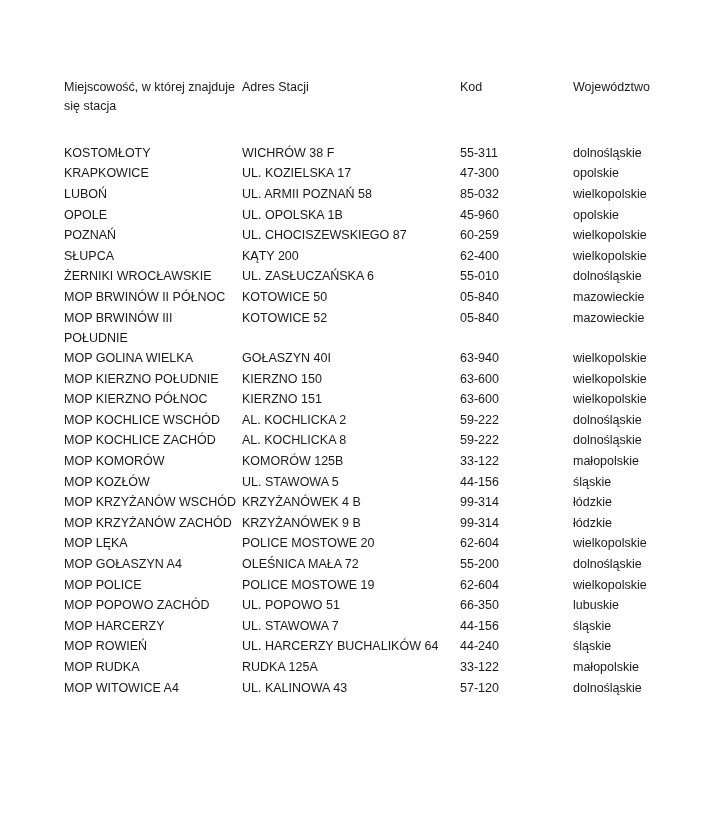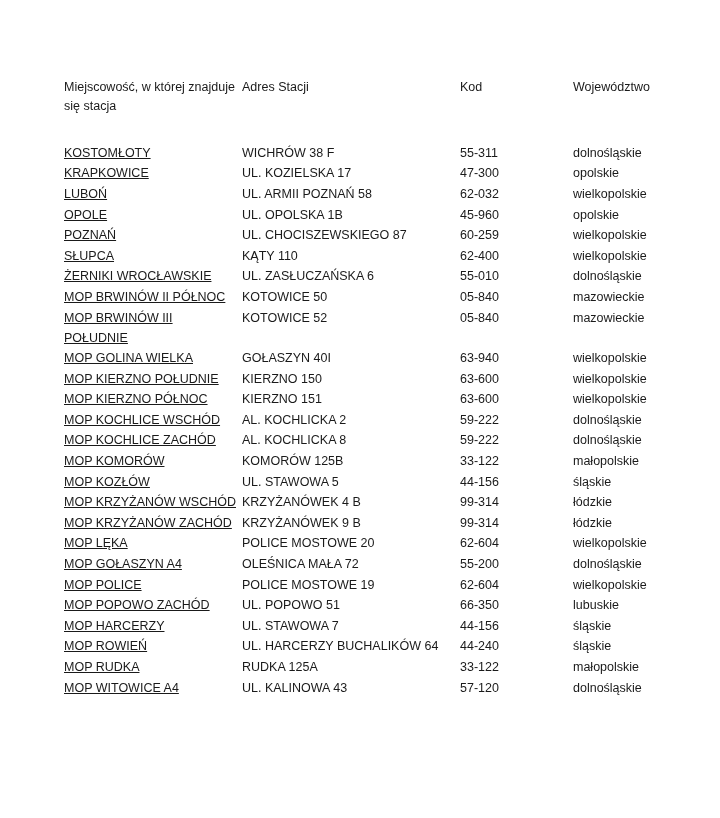--- a/index.html
+++ b/index.html
@@ -46,21 +46,21 @@
   col.c-addr   { width: 218px; }
   col.c-code   { width: 113px; }
   col.c-voiv   { width: 150px; }
 
   thead tr.header-row th {
     padding-bottom: 26px;
   }
   tbody tr td {
     height: 20.6px;
   }
-  .town-cell { padding-right: 8px; text-decoration: underline; }
+  .town-cell { padding-right: 8px; }
 </style>
 </head>
 <body>
 
 <div class="page">
   <table class="station-table">
     <colgroup>
       <col class="c-town">
       <col class="c-addr">
       <col class="c-code">
@@ -83,38 +83,38 @@
         </tr>
         <tr>
           <td class="town-cell">KRAPKOWICE</td>
           <td>UL. KOZIELSKA 17</td>
           <td>47-300</td>
           <td>opolskie</td>
         </tr>
         <tr>
           <td class="town-cell">LUBOŃ</td>
           <td>UL. ARMII POZNAŃ 58</td>
-          <td>62-032</td>
+          <td>85-032</td>
           <td>wielkopolskie</td>
         </tr>
         <tr>
           <td class="town-cell">OPOLE</td>
           <td>UL. OPOLSKA 1B</td>
           <td>45-960</td>
           <td>opolskie</td>
         </tr>
         <tr>
           <td class="town-cell">POZNAŃ</td>
           <td>UL. CHOCISZEWSKIEGO 87</td>
           <td>60-259</td>
           <td>wielkopolskie</td>
         </tr>
         <tr>
           <td class="town-cell">SŁUPCA</td>
-          <td>KĄTY 110</td>
+          <td>KĄTY 200</td>
           <td>62-400</td>
           <td>wielkopolskie</td>
         </tr>
         <tr>
           <td class="town-cell">ŻERNIKI WROCŁAWSKIE</td>
           <td>UL. ZASŁUCZAŃSKA  6</td>
           <td>55-010</td>
           <td>dolnośląskie</td>
         </tr>
         <tr>

